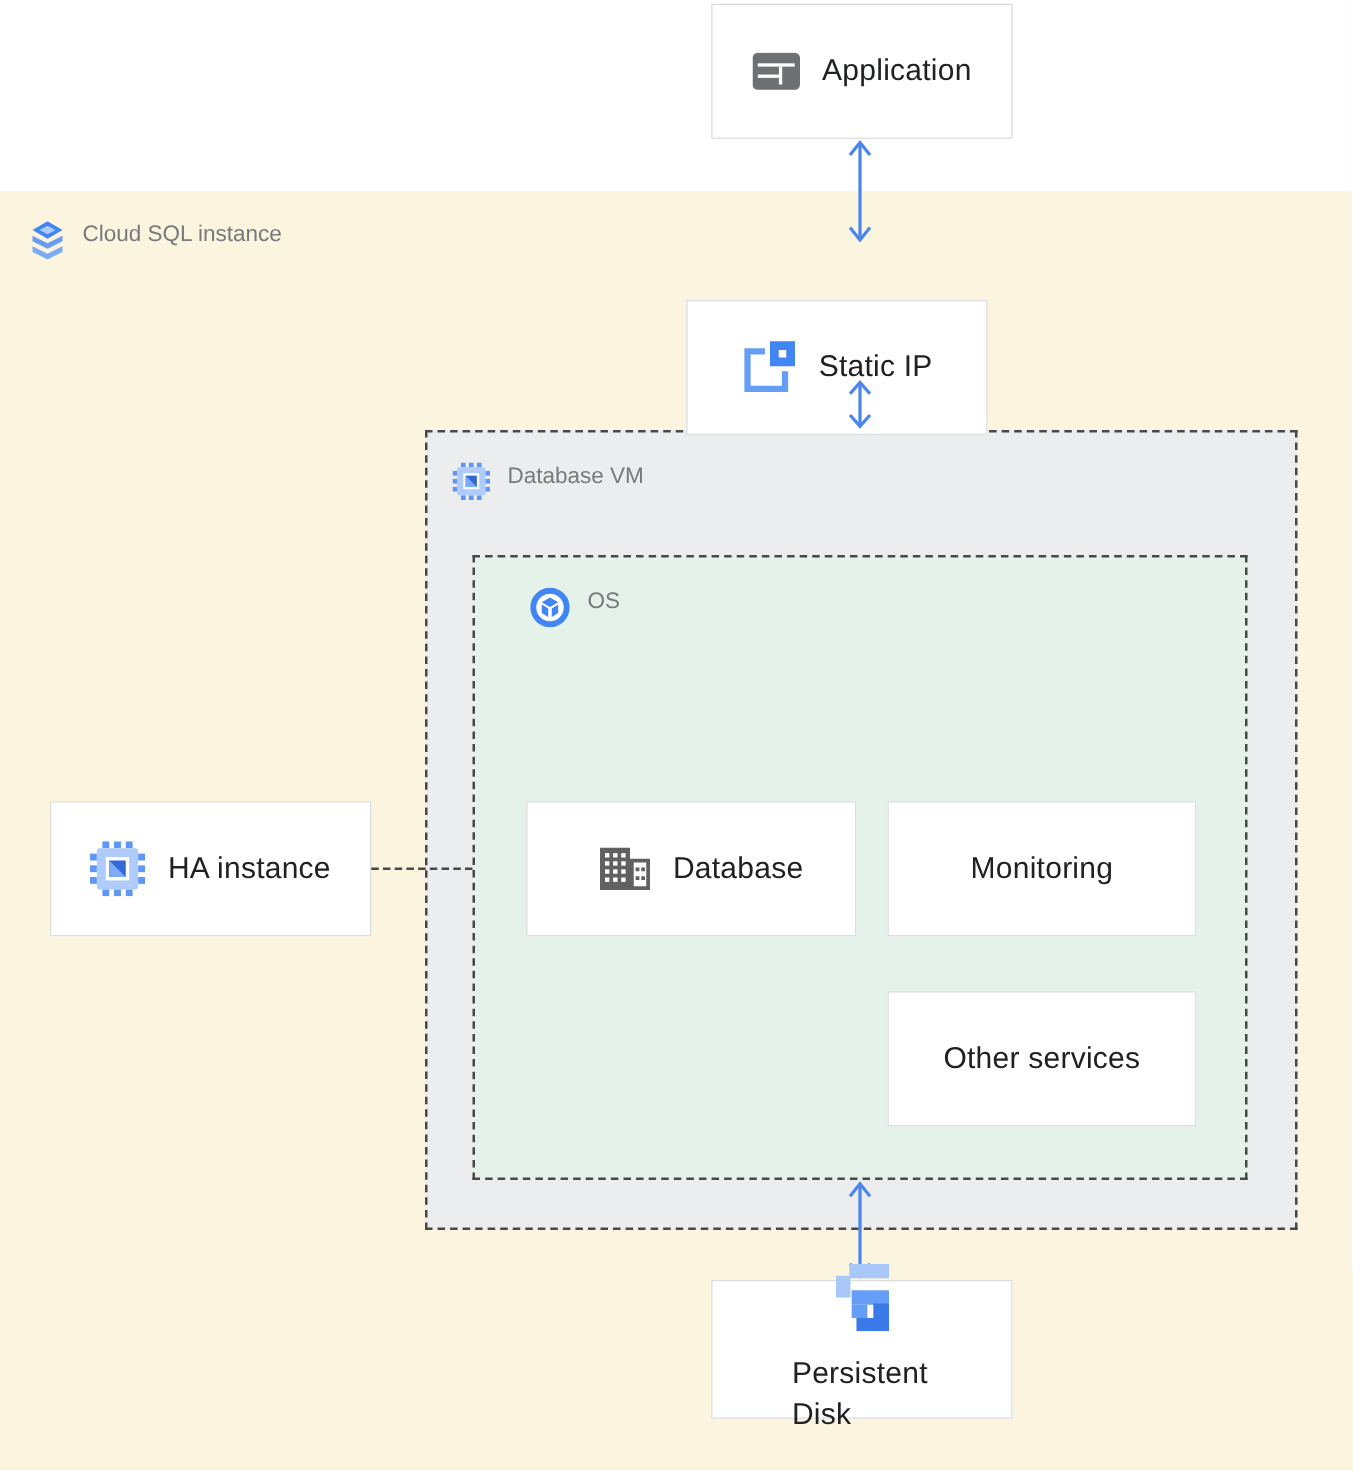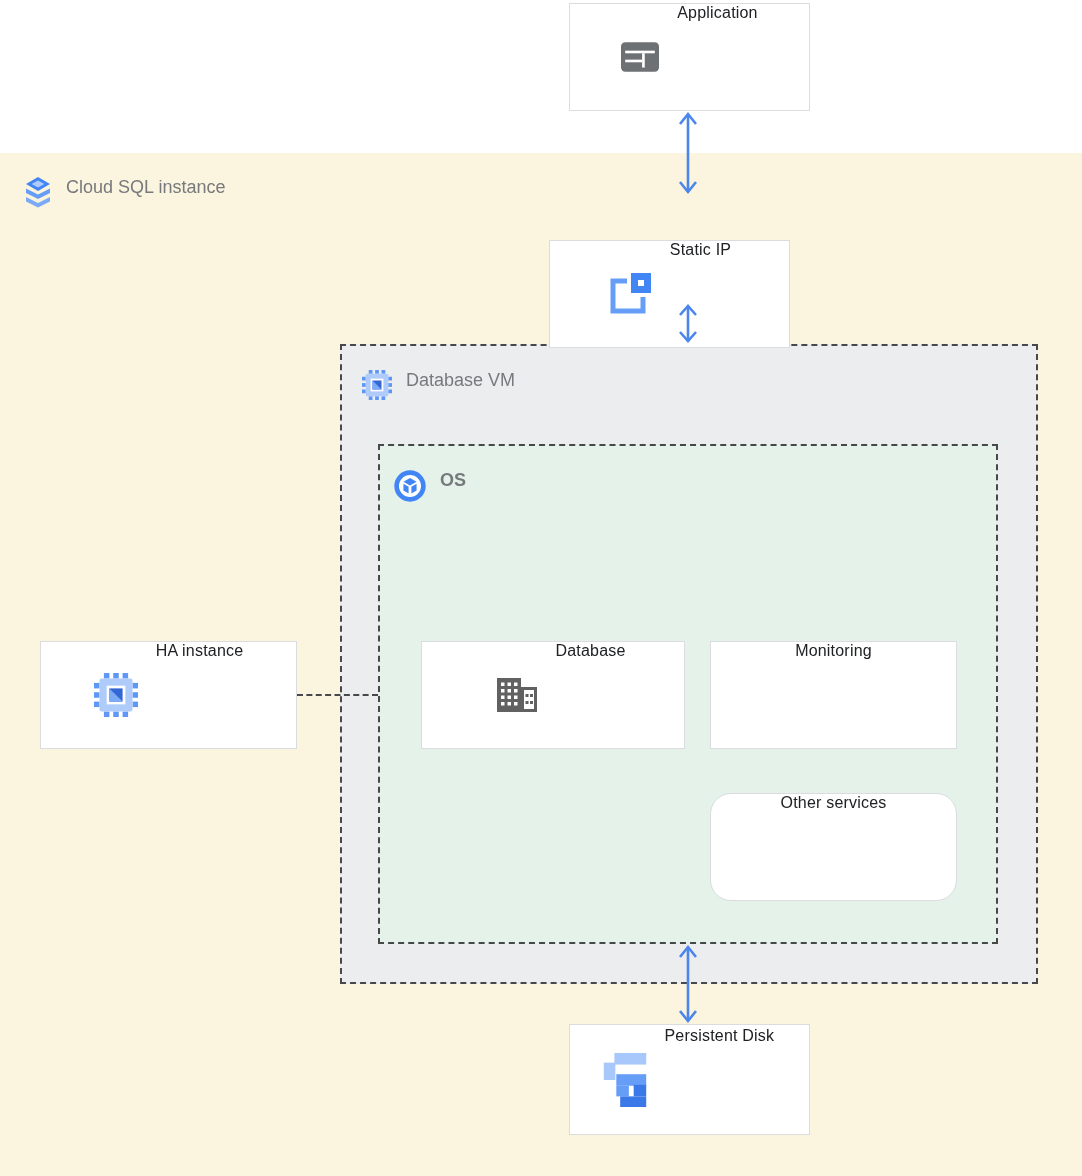--- a/index.html
+++ b/index.html
@@ -14,22 +14,22 @@
   .group-vm{
     position:absolute;left:340px;top:344px;width:694px;height:636px;
     background:#ECEDEE;border:2px dashed #47484A;
   }
   .group-os{
     position:absolute;left:378px;top:444px;width:616px;height:496px;
     background:#E4F2EA;border:2px dashed #47484A;
   }
   .node{
     position:absolute;background:#ffffff;border:1px solid #DADCE0;
-    display:flex;justify-content:center;gap:18px;
-    font-size:16px;color:#202124;letter-spacing:0.2px;
+    display:flex;align-items:center;justify-content:center;gap:18px;
+    font-size:24px;color:#202124;letter-spacing:0.2px;
   }
   .node .txt{white-space:nowrap;}
   .node .txt-wrap{width:112px;line-height:1.35;white-space:normal;}
   .grouplabel{
     position:absolute;display:flex;align-items:flex-start;gap:14px;
     font-size:18px;color:#77797C;
   }
   .icon{display:flex;align-items:center;justify-content:center;flex:0 0 auto;}
   .connector-dashed{
     position:absolute;left:297px;top:694px;width:81px;height:0;
@@ -77,21 +77,21 @@
         <rect x="5" y="5" width="30" height="30" rx="2" fill="#AECBFA"></rect>
         <rect x="11.5" y="11.5" width="17" height="17" fill="#ffffff"></rect>
         <rect x="14" y="14" width="12" height="12" fill="#3367D6"></rect>
         <polygon points="14,26 14,14 26,26" fill="#7BAAF7"></polygon>
       </svg>
     </span>
     <span>Database VM</span>
   </div>
 
   <div class="group-os"></div>
-  <div class="grouplabel" style="left:394px;top:470px;font-weight:bold;">
+  <div class="grouplabel" style="left:424px;top:470px;">
     <span class="icon">
       <svg width="32" height="32" viewBox="0 0 34 34">
         <circle cx="17" cy="17" r="12" fill="#ffffff"></circle>
         <circle cx="17" cy="17" r="14.2" fill="none" stroke="#4285F4" stroke-width="5"></circle>
         <polygon points="17,8.5 24,12.5 17,16.5 10,12.5" fill="#4285F4"></polygon>
         <polygon points="10,14.5 15.5,17.8 15.5,25 10,21.7" fill="#4285F4"></polygon>
         <polygon points="24,14.5 18.5,17.8 18.5,25 24,21.7" fill="#4285F4"></polygon>
       </svg>
     </span>
     <span>OS</span>
@@ -161,21 +161,21 @@
         </g>
       </svg>
     </span>
     <span class="txt">Database</span>
   </div>
 
   <div class="node" style="left:710px;top:641px;width:245px;height:106px;">
     <span class="txt">Monitoring</span>
   </div>
 
-  <div class="node" style="left:710px;top:793px;width:245px;height:106px;border-radius:21px;">
+  <div class="node" style="left:710px;top:793px;width:245px;height:106px;">
     <span class="txt">Other services</span>
   </div>
 
   <div class="node" style="left:40px;top:641px;width:255px;height:106px;">
     <span class="icon">
       <svg width="44" height="44" viewBox="0 0 40 40">
         <g fill="#5E97F6">
           <rect x="9" y="0" width="5" height="5"></rect>
             <rect x="17.5" y="0" width="5" height="5"></rect>
             <rect x="26" y="0" width="5" height="5"></rect>
@@ -199,21 +199,21 @@
   </div>
 
   <div class="connector-dashed"></div>
 
   <svg class="arrow" style="left:676px;top:944px;" width="24" height="80" viewBox="0 0 24 80">
     <line x1="12" y1="4" x2="12" y2="76" stroke="#4C86EC" stroke-width="2.6"></line>
     <polyline points="4,13 12,3 20,13" fill="none" stroke="#4C86EC" stroke-width="2.6"></polyline>
     <polyline points="4,67 12,77 20,67" fill="none" stroke="#4C86EC" stroke-width="2.6"></polyline>
   </svg>
 
-  <div class="node" style="left:569px;top:1024px;width:239px;height:109px;">
+  <div class="node" style="left:569px;top:1024px;width:239px;height:109px;flex-direction:column;">
     <span class="icon">
       <svg width="44" height="54" viewBox="0 0 44 56">
         <g fill="#A8C7FA">
           <rect x="11" y="0" width="33" height="12"></rect>
           <rect x="0" y="10" width="12" height="18"></rect>
         </g>
         <g fill="#669DF6">
           <rect x="13" y="22" width="31" height="12"></rect>
           <rect x="13" y="34" width="13" height="11"></rect>
         </g>

